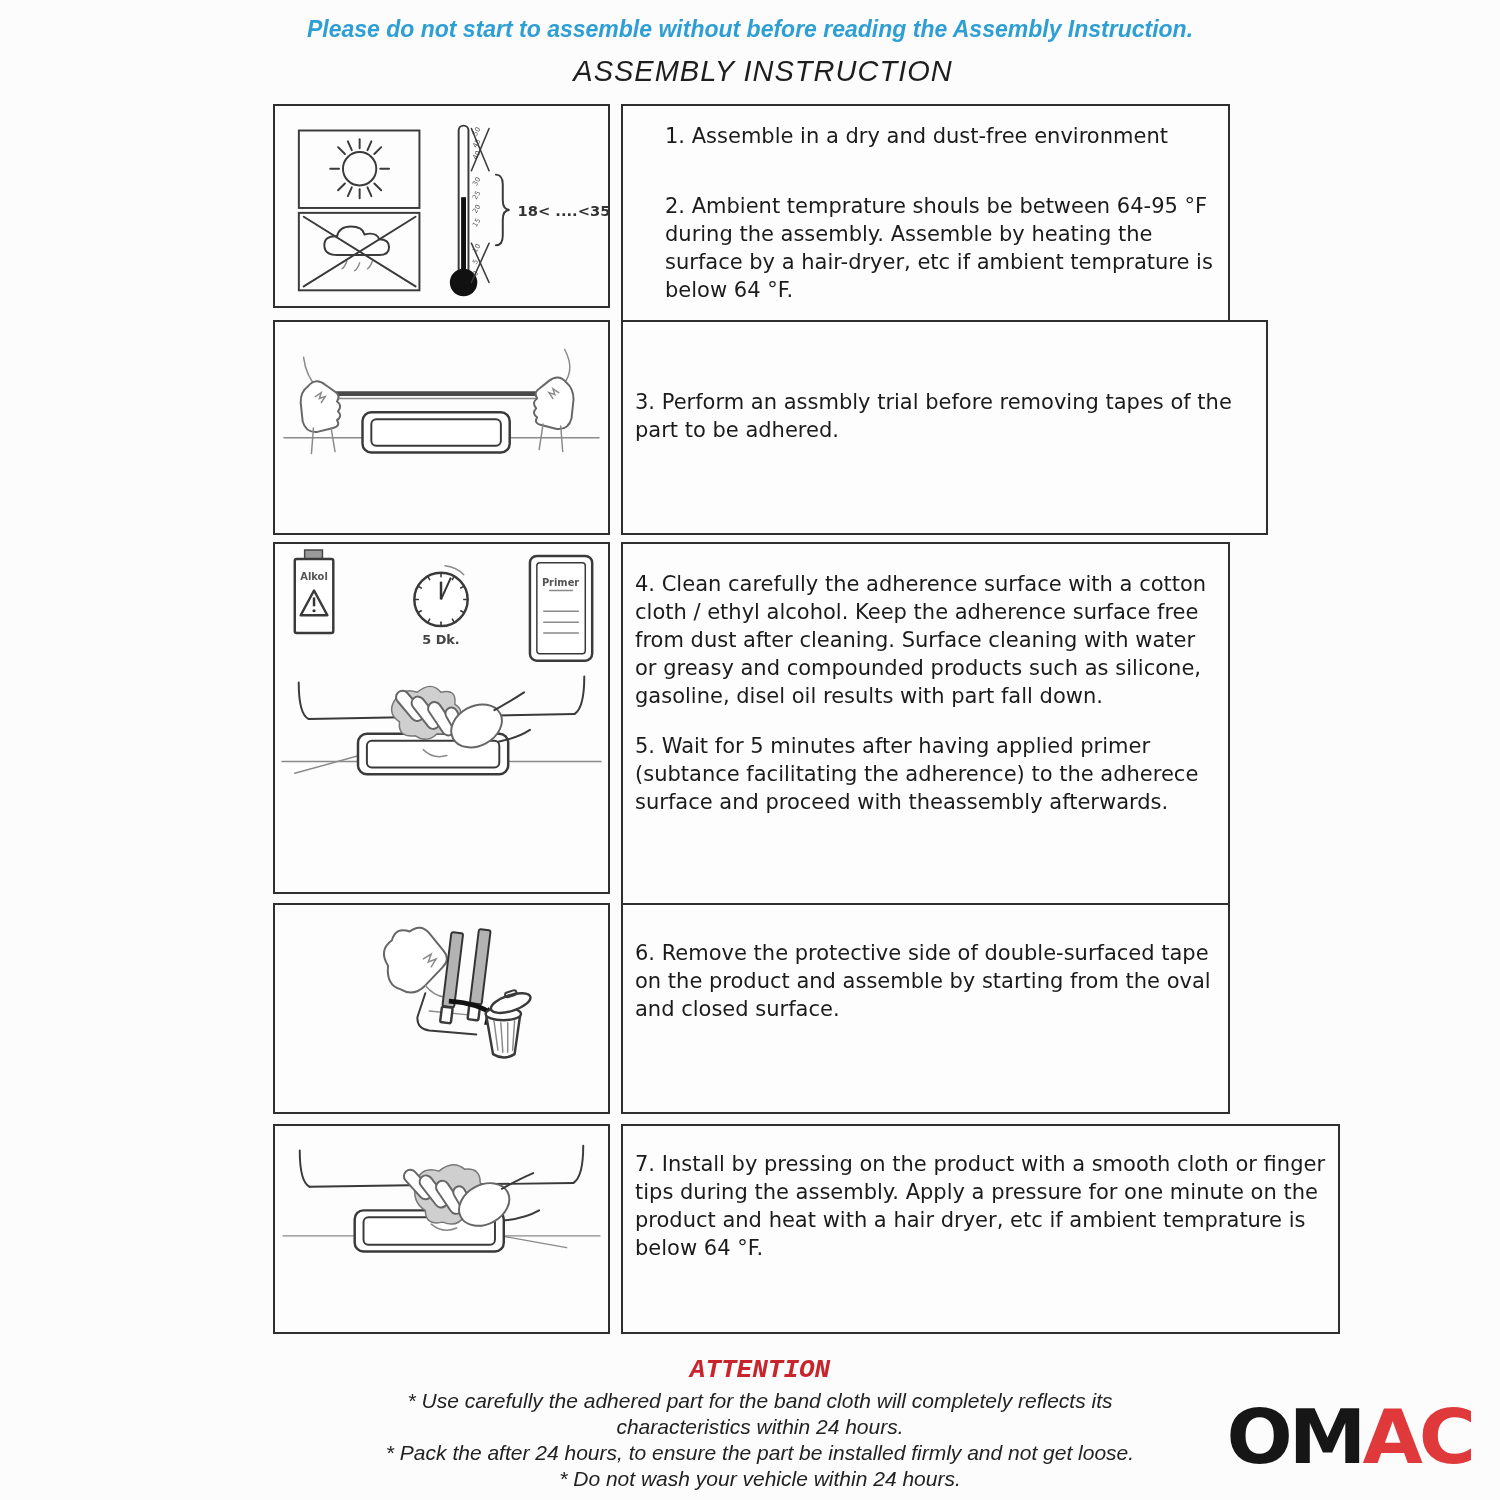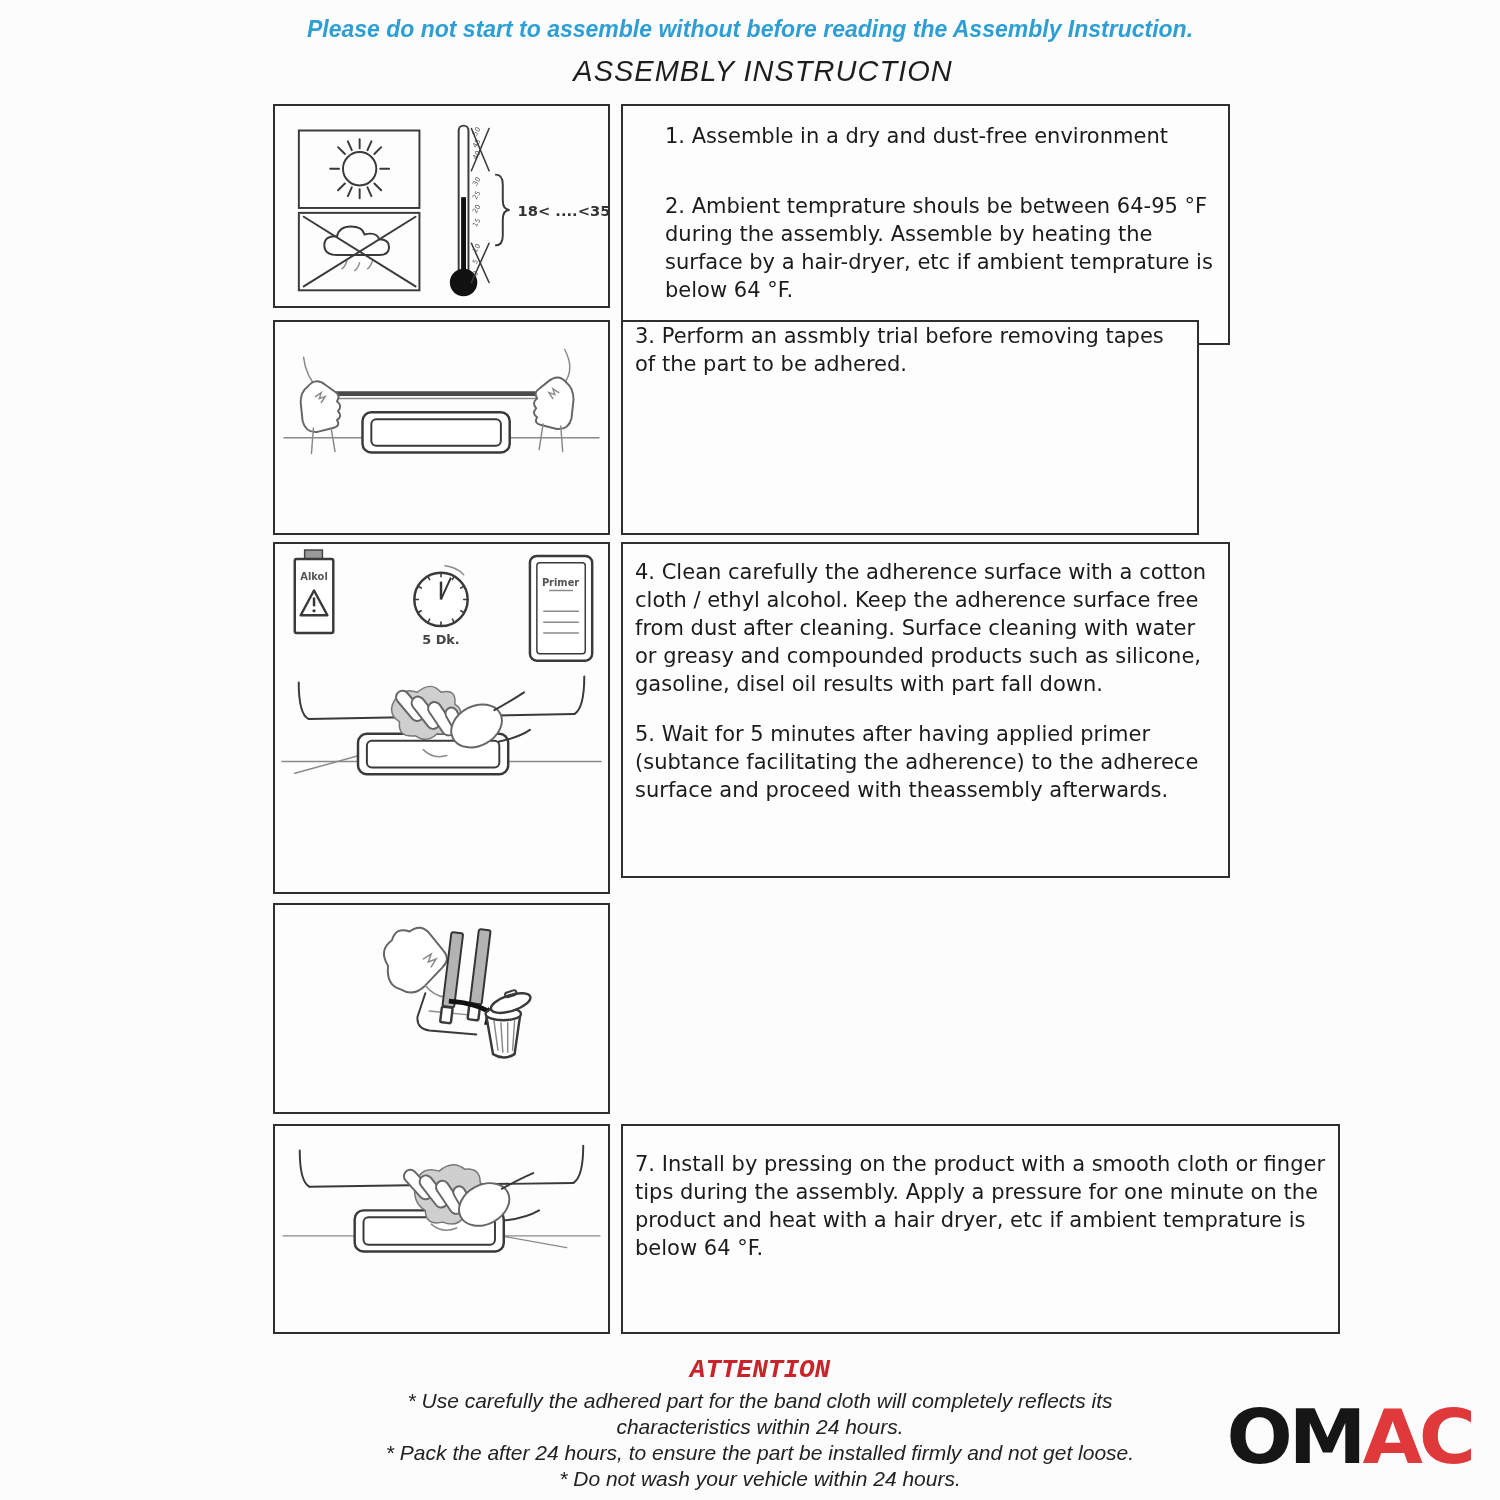--- a/index.html
+++ b/index.html
@@ -110,21 +110,21 @@
         <path d="M38,108 L36,134 M56,108 L60,132" class="thin"></path>
         <path d="M40,76 l6,-4 l-2,6 l6,-2 l-4,6" class="thin"></path>
       </g>
       <g>
         <path d="M296,62 Q288,52 278,60 L268,68 Q262,72 266,78 Q260,82 265,88 Q260,93 266,97 Q262,103 270,105 L286,109 Q298,110 301,98 L303,79 Q303,68 296,62 Z" class="hand"></path>
         <path d="M290,106 L292,132 M272,104 L268,130" class="thin"></path>
         <path d="M288,72 l-6,-4 l2,6 l-6,-2 l4,6" class="thin"></path>
       </g>
     </svg>
   </div>
-  <div class="box txt" style="left:621px;top:320px;width:578px;height:215px;">
+  <div class="box txt" style="left:621px;top:320px;width:647px;height:215px;padding-top:66px;">
     <p>3. Perform an assmbly trial before removing tapes of the part to be adhered.</p>
   </div>
 
   <div class="box illus" style="left:273px;top:542px;width:337px;height:352px;">
     <svg viewBox="0 0 337 352">
       <g>
         <rect x="30" y="6" width="18" height="10" fill="#9a9a9a" stroke="#444" stroke-width="1.5"></rect>
         <rect x="20" y="15" width="39" height="75" rx="2" class="ln2"></rect>
         <text x="39.5" y="36" text-anchor="middle" class="svgsmall">Alkol</text>
         <path d="M39.5,47 L53,72 L26,72 Z" class="ln2"></path>
@@ -175,21 +175,21 @@
         <rect x="130" y="146" width="13" height="36" rx="6.5" transform="rotate(-40 136 164)" class="hand"></rect>
         <rect x="146" y="152" width="13" height="38" rx="6.5" transform="rotate(-38 152 171)" class="hand"></rect>
         <rect x="162" y="158" width="13" height="38" rx="6.5" transform="rotate(-34 168 177)" class="hand"></rect>
         <rect x="178" y="164" width="12" height="34" rx="6" transform="rotate(-30 184 181)" class="hand"></rect>
         <ellipse cx="204" cy="184" rx="27" ry="20" transform="rotate(-28 204 184)" class="hand"></ellipse>
         <path d="M222,168 Q240,158 252,150 M226,200 Q246,196 258,188" class="ln"></path>
         <path d="M150,208 q10,10 24,6" class="thin"></path>
       </g>
     </svg>
   </div>
-  <div class="box txt" style="left:621px;top:542px;width:609px;height:336px;padding-top:14px;">
+  <div class="box txt" style="left:621px;top:542px;width:609px;height:390px;padding-top:26px;">
     <p>4. Clean carefully the adherence surface with a cotton cloth / ethyl alcohol. Keep the adherence surface free from dust after cleaning. Surface cleaning with water or greasy and compounded products such as silicone, gasoline, disel oil results with part fall down.</p>
     <p style="margin-top:22px;">5. Wait for 5 minutes after having applied primer (subtance facilitating the adherence) to the adherece surface and proceed with theassembly afterwards.</p>
   </div>
 
   <div class="box illus" style="left:273px;top:903px;width:337px;height:211px;">
     <svg viewBox="0 0 337 211">
       <g>
         <path d="M114,62 Q104,46 118,36 Q122,22 136,27 Q148,18 157,30 L170,46 Q178,55 170,63 L152,82 Q140,94 127,86 Q112,82 114,62 Z" class="hand"></path>
         <path d="M150,55 l8,-5 l-3,8 l8,-3 l-5,8" class="thin"></path>
         <path d="M152,82 Q160,92 172,94" class="thin"></path>
@@ -215,20 +215,23 @@
             <line x1="229" y1="120" x2="231" y2="150"></line>
           <line x1="236" y1="120" x2="236" y2="150"></line>
             <line x1="243" y1="118" x2="241" y2="148"></line>
         </g>
         <ellipse cx="231.5" cy="111" rx="18" ry="6.5" class="ln2"></ellipse>
         <ellipse cx="239" cy="100" rx="21" ry="8" transform="rotate(-18 239 100)" class="ln2"></ellipse>
         <rect x="233" y="88" width="12" height="5" rx="2.5" transform="rotate(-18 239 90)" class="ln"></rect>
       </g>
     </svg>
   </div>
+  <div class="box txt" style="left:621px;top:903px;width:609px;height:211px;padding-top:34px;">
+    <p>6. Remove the protective side of double-surfaced tape on the product and assemble by starting from the oval and closed surface.</p>
+  </div>
 
   <div class="box illus" style="left:273px;top:1124px;width:337px;height:210px;">
     <svg viewBox="0 0 337 210">
       <g>
         <path d="M24,25 Q24,57 34,62" class="ln"></path>
         <path d="M313,20 Q313,52 303,58" class="ln"></path>
         <path d="M34,62 L303,58" class="ln"></path>
         <line x1="7" y1="112" x2="330" y2="112" class="thin"></line>
         <line x1="218" y1="110" x2="296" y2="124" class="thin"></line>
         <rect x="80" y="86" width="152" height="42" rx="9" class="ln2"></rect>

